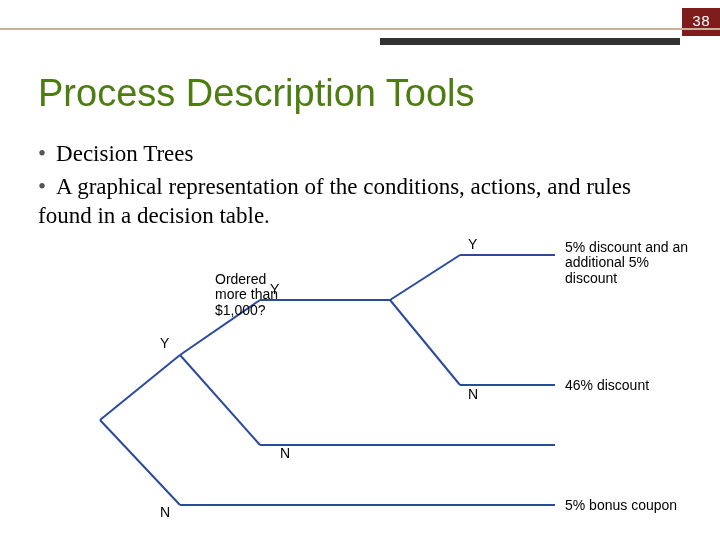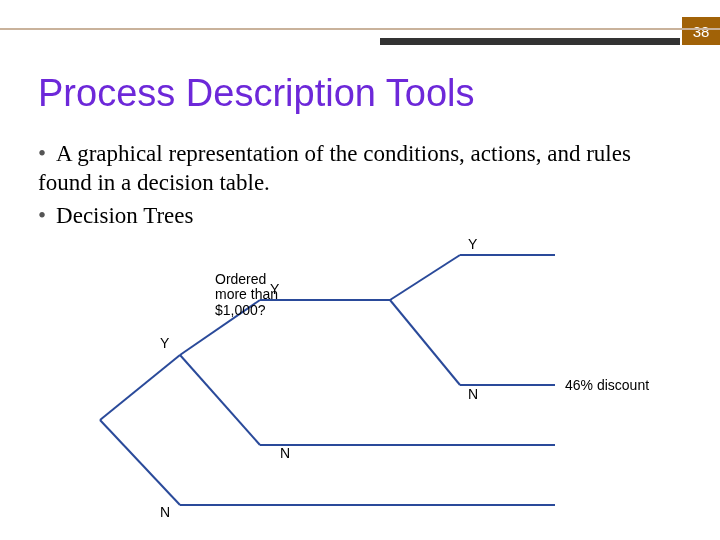--- a/index.html
+++ b/index.html
@@ -1,39 +1,39 @@
 <!DOCTYPE html>
 <html><head>
 <meta charset="utf-8">
 <style>
   html,body{margin:0;padding:0;width:720px;height:540px;background:#fff;font-family:Georgia,"Times New Roman",serif;color:#000;overflow:hidden}
   .slide{position:relative;width:720px;height:540px}
-  .pagenum{position:absolute;top:17px;right:0;width:38px;height:28px;background:#a16207;color:#fff;font-size:15px;display:flex;align-items:center;justify-content:center;font-family:Liberation Sans, sans-serif}
+  .pagenum{position:absolute;top:8px;right:0;width:38px;height:28px;background:#7f1d1d;color:#fff;font-size:15px;display:flex;align-items:center;justify-content:center;font-family:Liberation Mono, monospace}
   .hr1{position:absolute;top:28px;left:0;right:0;height:2px;background:#c9b29b}
   .hr2{position:absolute;top:38px;left:380px;right:40px;height:7px;background:#323232}
-  .title{position:absolute;top:72px;left:38px;font-size:38px;font-weight:400;color:#6d28d9;font-family:"Trebuchet MS","Segoe UI",sans-serif}
+  .title{position:absolute;top:72px;left:38px;font-size:38px;font-weight:400;color:#4d7c0f;font-family:"Trebuchet MS","Segoe UI",sans-serif}
   .body{position:absolute;top:140px;left:38px;right:38px}
   .bul{font-size:23px;line-height:1.25;margin:0 0 4px 0}
   .bul::before{content:"•";color:#555;margin-right:10px}
   .tree{position:absolute;top:240px;left:60px;width:620px;height:280px;font-family:Arial,Helvetica,sans-serif;font-size:14px;color:#000}
   .lb{position:absolute;line-height:1.1}
   svg.lines{position:absolute;top:0;left:0;width:620px;height:280px}
   svg.lines line{stroke:#2a4a9a;stroke-width:2}
 </style>
 </head>
 <body>
 
 <div class="slide">
   <div class="pagenum">38</div>
   <div class="hr1"></div>
   <div class="hr2"></div>
   <div class="title">Process Description Tools</div>
   <div class="body">
+    <p class="bul"><span>Decision Trees</span></p>
     <p class="bul"><span>A graphical representation of the conditions, actions, and rules found in a decision table.</span></p>
-    <p class="bul"><span>Decision Trees</span></p>
   </div>
 
   <div class="tree">
     <svg class="lines" viewBox="0 0 620 280">
 
       <line x1="40" y1="180" x2="120" y2="115"></line>
       <line x1="40" y1="180" x2="120" y2="265"></line>
 
       <line x1="120" y1="115" x2="200" y2="60"></line>
       <line x1="120" y1="115" x2="200" y2="205"></line>
@@ -51,15 +51,17 @@
 
     <div class="lb" style="left:155px;top:32px;width:75px">Ordered more than $1,000?</div>
 
     <div class="lb" style="left:100px;top:96px">Y</div>
     <div class="lb" style="left:100px;top:265px">N</div>
     <div class="lb" style="left:210px;top:42px">Y</div>
     <div class="lb" style="left:220px;top:206px">N</div>
     <div class="lb" style="left:408px;top:-3px">Y</div>
     <div class="lb" style="left:408px;top:147px">N</div>
 
+    <div class="lb" style="left:505px;top:0px;width:130px">5% discount and an additional 5% discount</div>
     <div class="lb" style="left:505px;top:138px">46% discount</div>
+    <div class="lb" style="left:505px;top:258px">5% bonus coupon</div>
   </div>
 </div>
 
 </body></html>

